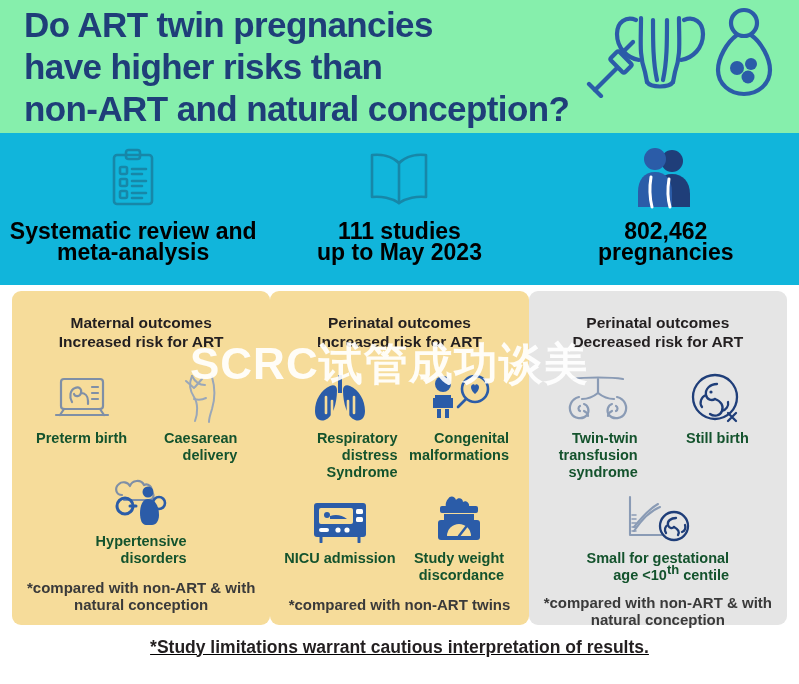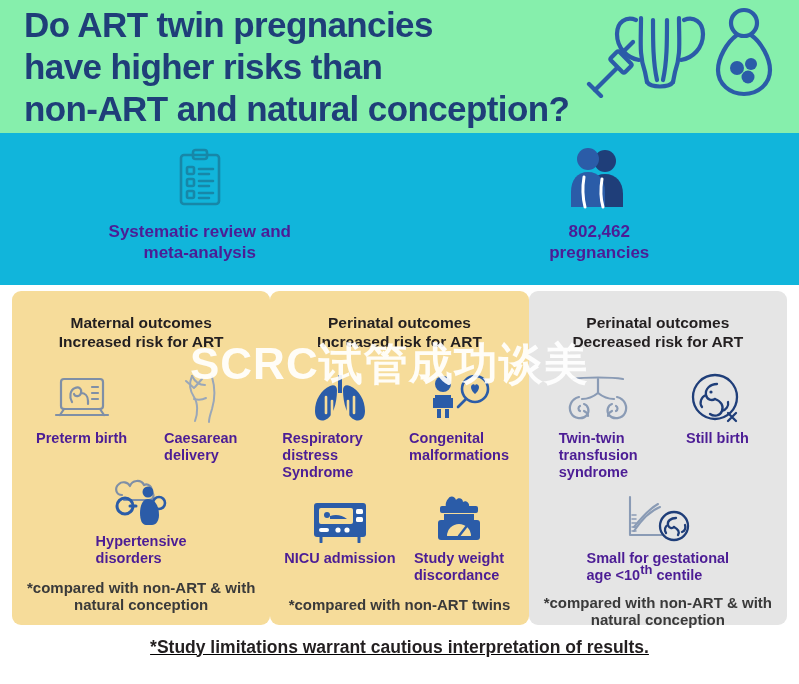--- a/index.html
+++ b/index.html
@@ -58,23 +58,23 @@
     box-sizing: border-box;
   }
   .stat-icon {
     height: 62px;
     display: flex;
     align-items: center;
     justify-content: center;
     margin-bottom: 12px;
   }
   .stat-label {
-    color: #4c1d95;
-    font-weight: bold;
-    font-size: 17px;
+    color: #000000;
+    font-weight: bold;
+    font-size: 23px;
     line-height: 21px;
     text-align: center;
     white-space: pre-line;
   }
 
   
   .panels {
     display: flex;
     padding: 6px 12px 0 12px;
     box-sizing: border-box;
@@ -123,22 +123,22 @@
     height: 52px;
     display: flex;
     align-items: flex-end;
     justify-content: center;
     margin-bottom: 7px;
   }
   .item-label {
     font-size: 14.5px;
     line-height: 17px;
     font-weight: bold;
-    color: #4c1d95;
-    text-align: left;
+    color: #14532d;
+    text-align: right;
     white-space: pre-line;
   }
   .item-label sup {
     font-size: 13px;
     vertical-align: super;
     line-height: 0;
   }
   .panel-footnote {
     font-size: 15px;
     font-weight: bold;
@@ -226,20 +226,31 @@
         <rect x="11" y="43" width="7" height="7" rx="1.5"></rect>
         <path d="M23 21 H37 M23 26 H33"></path>
         <path d="M23 33 H37 M23 38 H33"></path>
         <path d="M23 45 H37 M23 50 H33"></path>
       </svg>
     </div>
     <div class="stat-label">Systematic review and
 meta-analysis</div>
   </div>
 
+  <div class="stat">
+    <div class="stat-icon">
+      <svg width="62" height="54" viewBox="0 0 62 54" fill="none" stroke="#1787A8" stroke-width="2.6" stroke-linecap="round" stroke-linejoin="round">
+        <path d="M31 12 C24 5 13 3 4 4 V46 C13 45 24 47 31 52"></path>
+        <path d="M31 12 C38 5 49 3 58 4 V46 C49 45 38 47 31 52"></path>
+        <path d="M31 12 V52"></path>
+      </svg>
+    </div>
+    <div class="stat-label">111 studies
+up to May 2023</div>
+  </div>
 
   <div class="stat">
     <div class="stat-icon">
       <svg width="56" height="62" viewBox="0 0 56 62" fill="none">
         <g fill="#1F3E79">
           <circle cx="34" cy="14" r="11"></circle>
           <path d="M34 27 C45 27 52 35 52 47 V60 H16 V47 C16 35 23 27 34 27Z"></path>
         </g>
         <g fill="#2B5CA8">
           <circle cx="17" cy="12" r="11"></circle>

